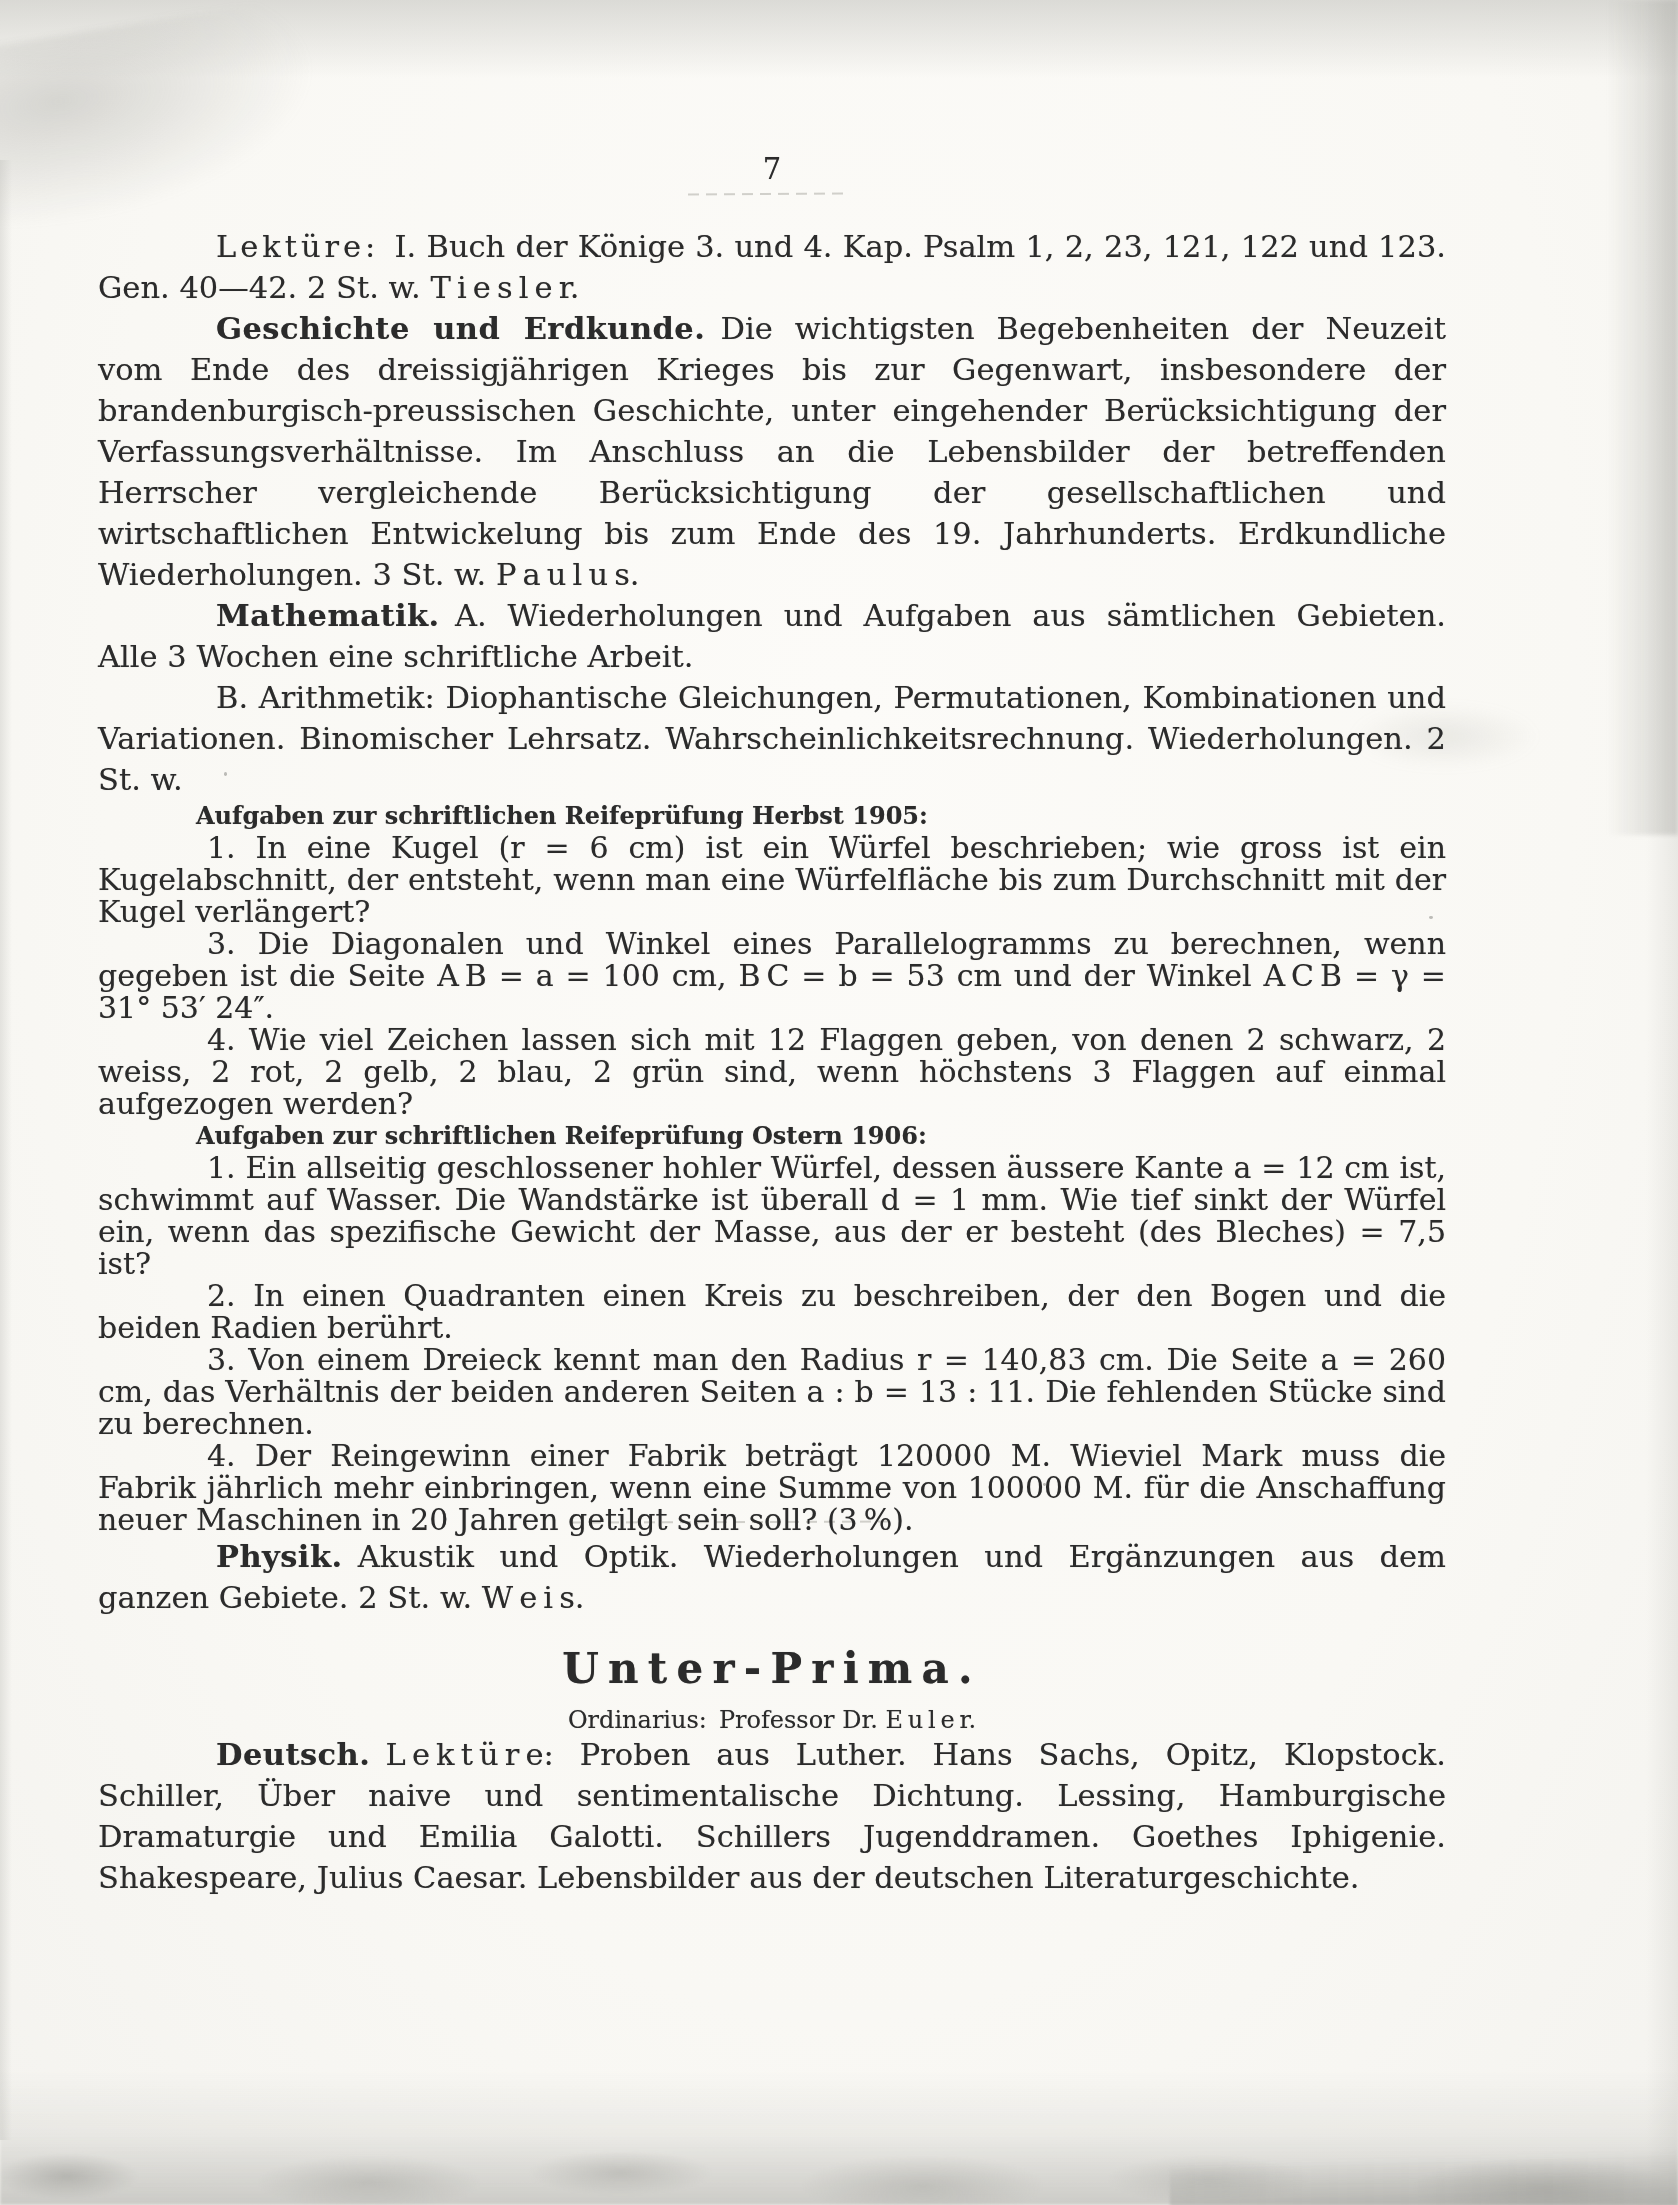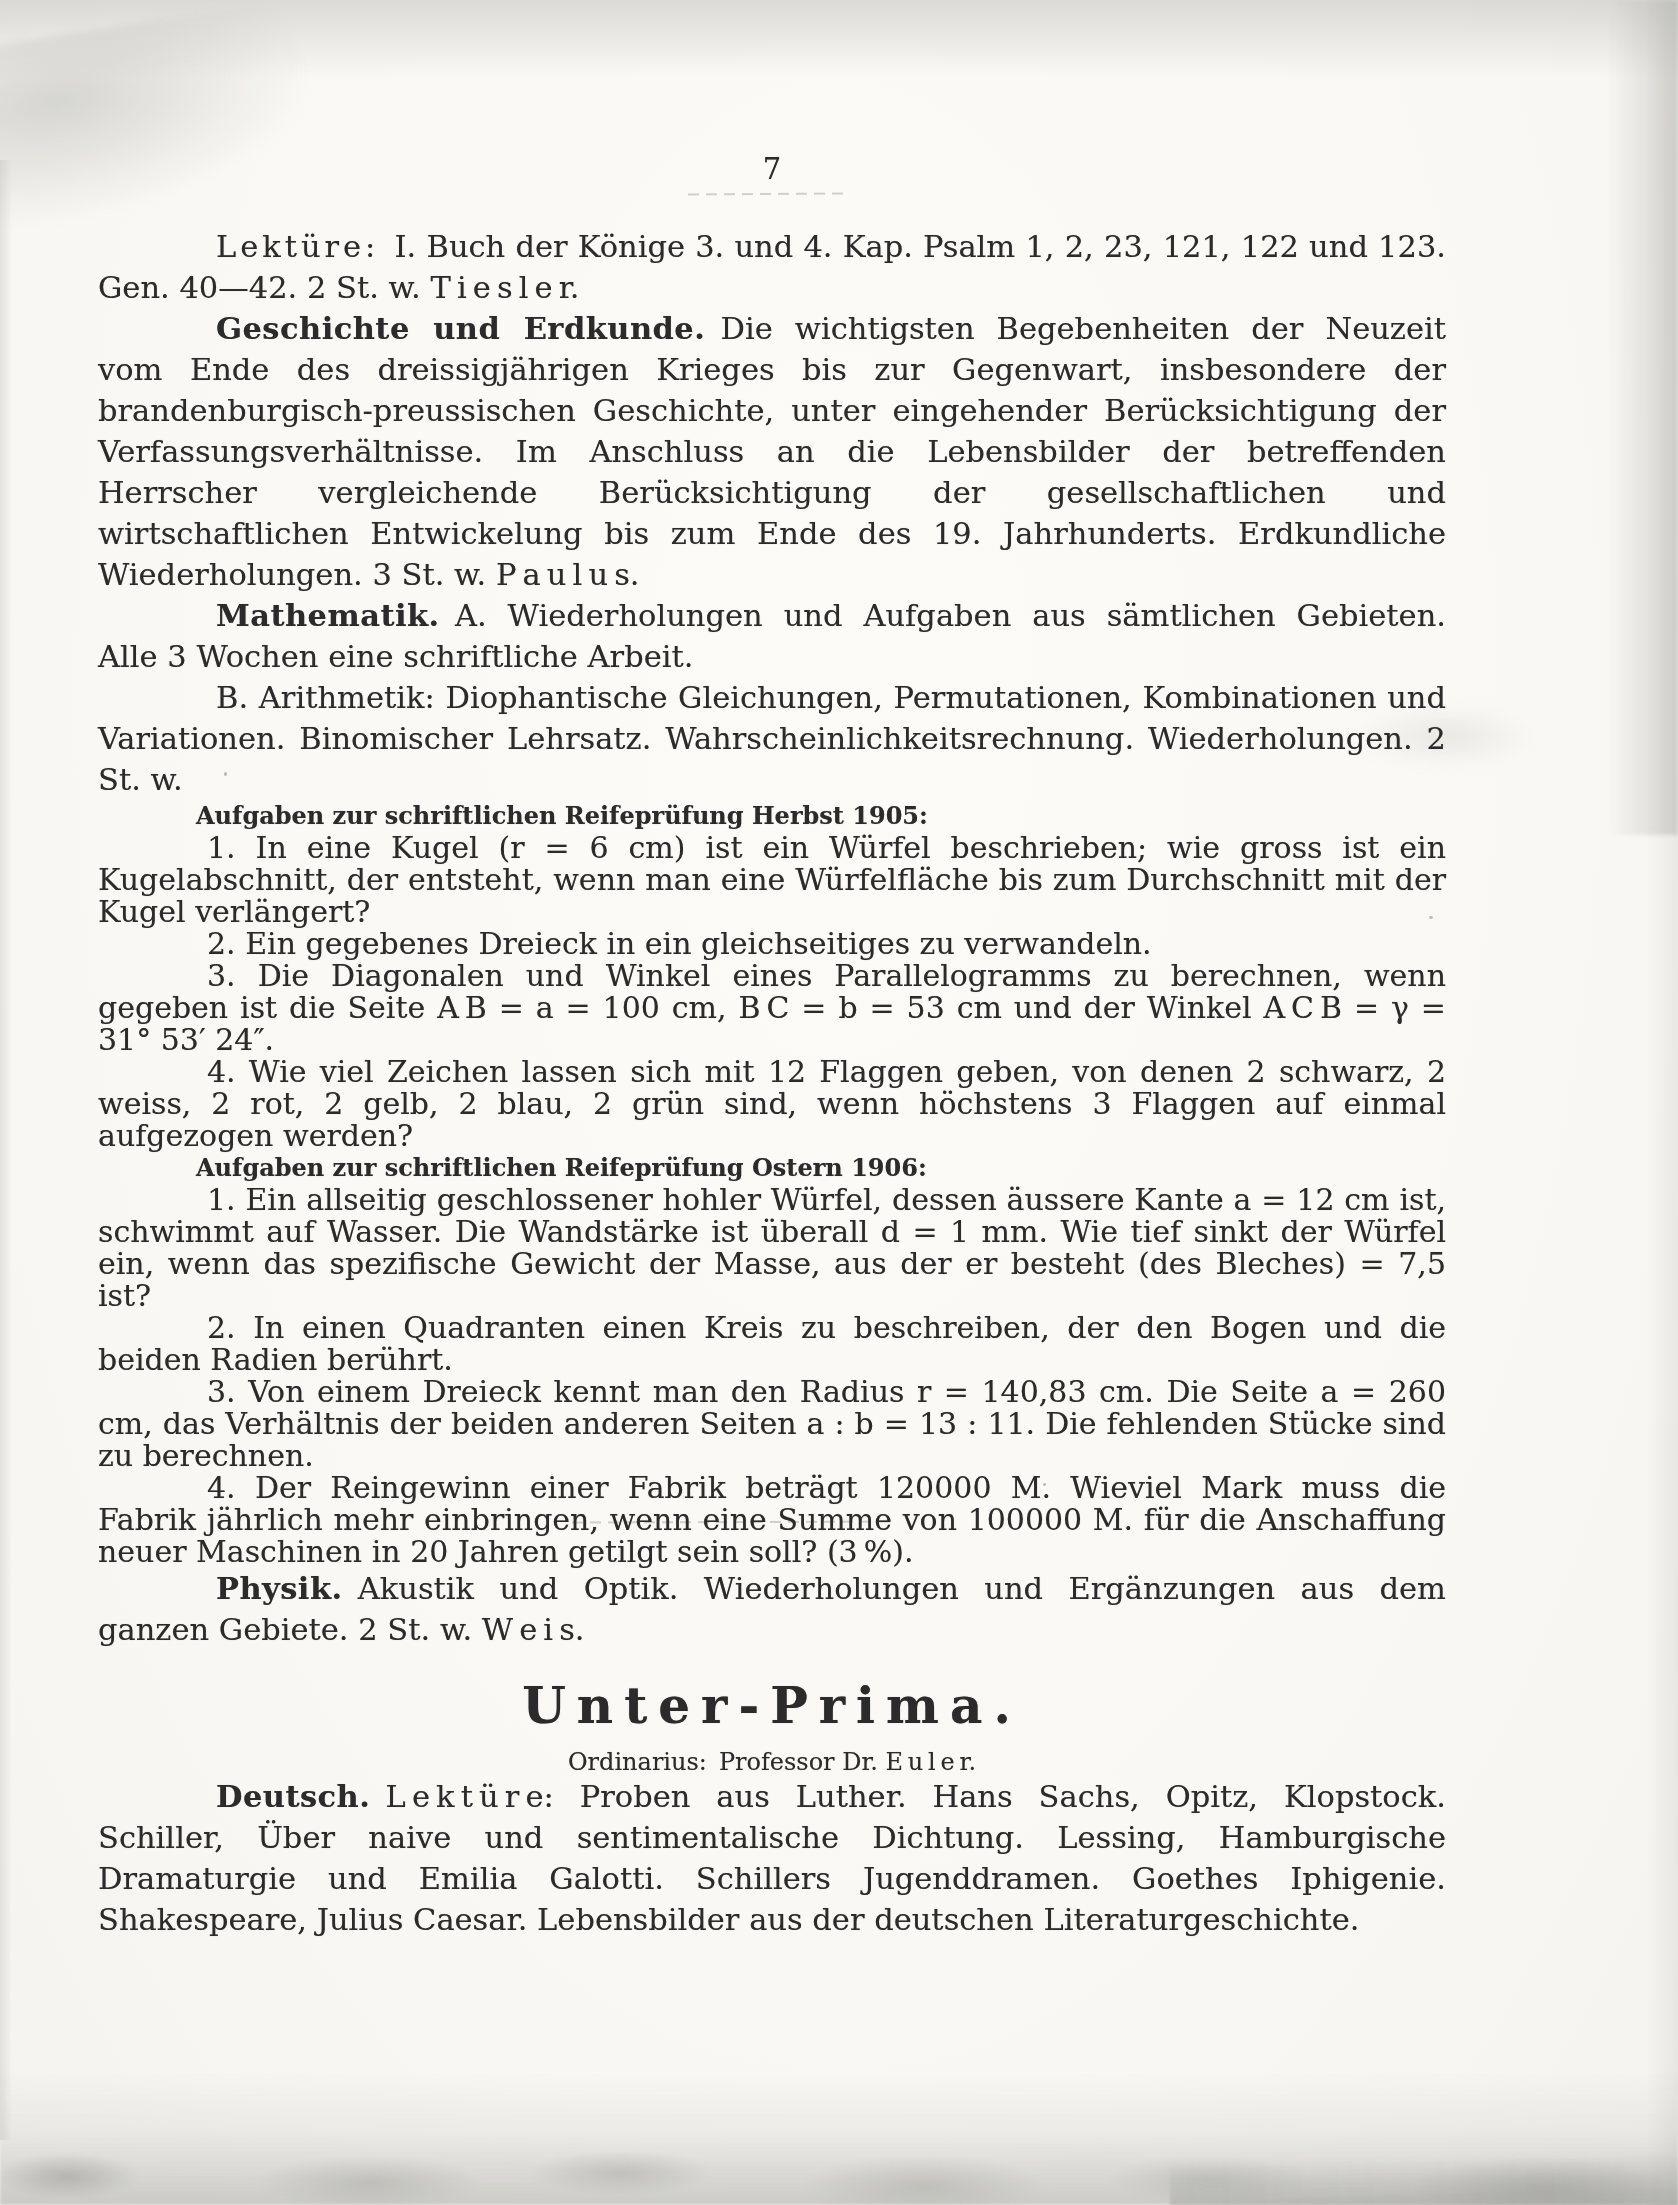--- a/index.html
+++ b/index.html
@@ -48,21 +48,21 @@
   .rule-pageno{top:193px;left:688px;width:156px;transform:rotate(-.3deg);}
   .rule-center{top:1521px;left:572px;width:323px;transform:rotate(-.2deg);}
 
   .text-block{position:absolute;left:98px;top:226px;width:1348px;}
   p{margin:0;text-align:justify;text-shadow:0 0 0.7px rgba(43,43,43,.42);}
   p.body{font-size:30.5px;line-height:41px;text-indent:118px;}
   p.exam{font-size:30px;line-height:32px;text-indent:109px;}
   p.exam-head{font-size:24px;line-height:32px;text-indent:98px;font-weight:bold;}
   .lead-bold{font-weight:bold;letter-spacing:.015em;}
   .sperr{letter-spacing:.13em;}
-  h1.up{margin:26px 0 0;font-size:50px;font-weight:bold;letter-spacing:.22em;
+  h1.up{margin:26px 0 0;font-size:42px;font-weight:bold;letter-spacing:.22em;
     text-align:center;text-shadow:0 0 0.7px rgba(30,30,30,.5);}
   h2.ord{margin:13px 0 0;font-size:24px;font-weight:normal;text-align:center;
     text-shadow:0 0 0.7px rgba(43,43,43,.42);}
   p.r-first{margin-top:20.3px;}
 </style>
 </head>
 <body>
 
 <div class="page">
 
@@ -88,21 +88,20 @@
 
     <p class="body"><span class="lead-bold">Geschichte und Erdkunde.</span><span> Die wichtigsten Begebenheiten der Neuzeit vom Ende des dreissigjährigen Krieges bis zur Gegenwart, insbesondere der brandenburgisch-preussischen Geschichte, unter eingehender Berücksichtigung der Verfassungsverhältnisse. Im Anschluss an die Lebensbilder der betreffenden Herrscher vergleichende Berücksichtigung der gesellschaftlichen und wirtschaftlichen Entwickelung bis zum Ende des 19. Jahrhunderts. Erdkundliche Wiederholungen. 3 St. w. P a u l u s.</span></p>
 
     <p class="body"><span class="lead-bold">Mathematik.</span><span> A. Wiederholungen und Aufgaben aus sämtlichen Gebieten. Alle 3 Wochen eine schriftliche Arbeit.</span></p>
 
     <p class="body"><span>B. Arithmetik: Diophantische Gleichungen, Permutationen, Kombinationen und Variationen. Binomischer Lehrsatz. Wahrscheinlichkeitsrechnung. Wiederholungen. 2 St. w.</span></p>
 
 
     <p class="exam-head">Aufgaben zur schriftlichen Reifeprüfung Herbst 1905:</p>
     <p class="exam">1. In eine Kugel (r = 6 cm) ist ein Würfel beschrieben; wie gross ist ein Kugelabschnitt, der entsteht, wenn man eine Würfelfläche bis zum Durchschnitt mit der Kugel verlängert?</p>
-    <p class="exam">2. Ein gegebenes Dreieck in ein gleichseitiges zu verwandeln.</p>
     <p class="exam">3. Die Diagonalen und Winkel eines Parallelogramms zu berechnen, wenn gegeben ist die Seite A B = a = 100 cm, B C = b = 53 cm und der Winkel A C B = γ = 31° 53′ 24″.</p>
     <p class="exam">4. Wie viel Zeichen lassen sich mit 12 Flaggen geben, von denen 2 schwarz, 2 weiss, 2 rot, 2 gelb, 2 blau, 2 grün sind, wenn höchstens 3 Flaggen auf einmal aufgezogen werden?</p>
 
     <p class="exam-head">Aufgaben zur schriftlichen Reifeprüfung Ostern 1906:</p>
     <p class="exam">1. Ein allseitig geschlossener hohler Würfel, dessen äussere Kante a = 12 cm ist, schwimmt auf Wasser. Die Wandstärke ist überall d = 1 mm. Wie tief sinkt der Würfel ein, wenn das spezifische Gewicht der Masse, aus der er besteht (des Bleches) = 7,5 ist?</p>
     <p class="exam">2. In einen Quadranten einen Kreis zu beschreiben, der den Bogen und die beiden Radien berührt.</p>
     <p class="exam">3. Von einem Dreieck kennt man den Radius r = 140,83 cm. Die Seite a = 260 cm, das Verhältnis der beiden anderen Seiten a : b = 13 : 11. Die fehlenden Stücke sind zu berechnen.</p>
     <p class="exam">4. Der Reingewinn einer Fabrik beträgt 120000 M. Wieviel Mark muss die Fabrik jährlich mehr einbringen, wenn eine Summe von 100000 M. für die Anschaffung neuer Maschinen in 20 Jahren getilgt sein soll? (3 %).</p>
 
     <p class="body"><span class="lead-bold">Physik.</span><span> Akustik und Optik. Wiederholungen und Ergänzungen aus dem ganzen Gebiete. 2 St. w. W e i s.</span></p>

